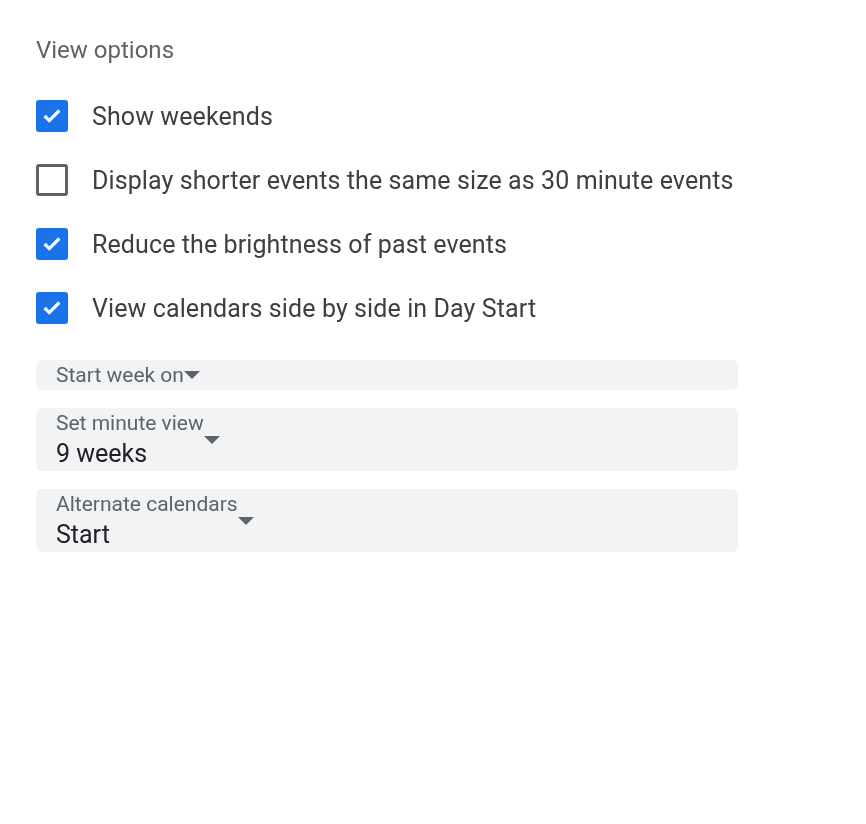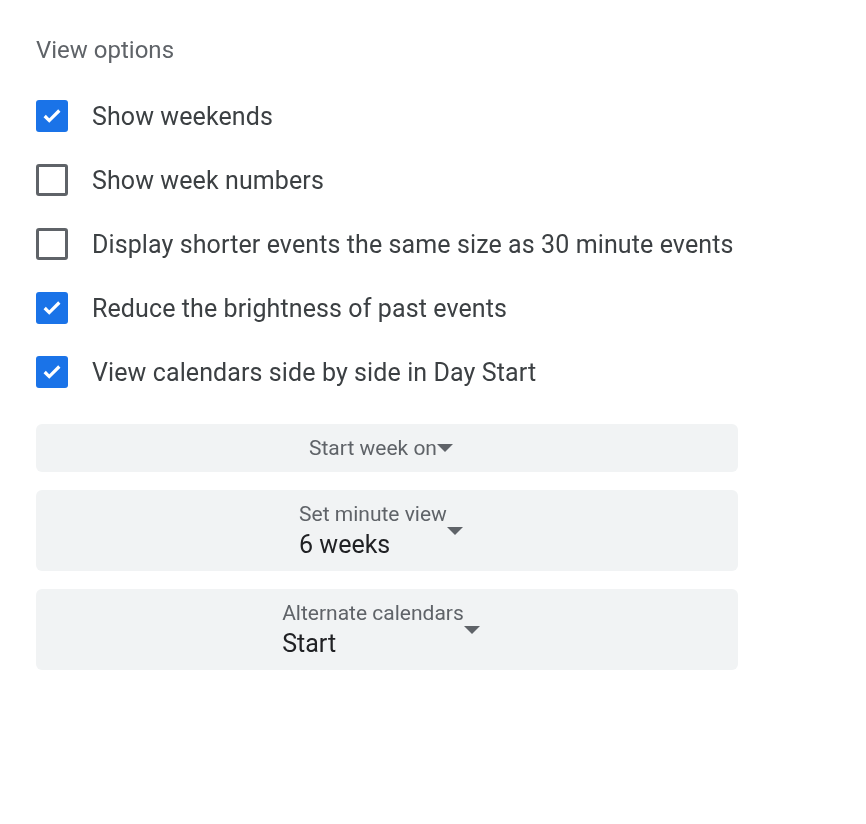--- a/index.html
+++ b/index.html
@@ -58,24 +58,24 @@
       letter-spacing: 0.1px;
     }
     .dropdown-list {
       display: flex;
       flex-direction: column;
       gap: 18px;
     }
     .dropdown {
       background: #f1f3f4;
       border-radius: 6px;
-      padding: 12px 20px;
+      padding: 3px 20px;
       display: flex;
       align-items: center;
-      justify-content: center;
+      justify-content: flex-start;
       cursor: pointer;
       max-width: 702px;
     }
     .dropdown-text {
       display: flex;
       flex-direction: column;
       gap: 4px;
     }
     .dropdown-label {
       font-size: 21px;
@@ -103,24 +103,20 @@
   <div class="checkbox-row">
     <div class="checkbox checked">
       <svg viewBox="0 0 24 24">
           <path fill="none" stroke="#fff" stroke-width="3.5" d="M4 12l5 5L20 6"></path>
         </svg>
     </div>
     <span class="checkbox-label">Show weekends</span>
   </div>
 
 
-  <div class="checkbox-row">
-    <div class="checkbox unchecked"></div>
-    <span class="checkbox-label">Show week numbers</span>
-  </div>
 
   <div class="checkbox-row">
     <div class="checkbox unchecked"></div>
     <span class="checkbox-label">Display shorter events the same size as 30 minute events</span>
   </div>
 
   <div class="checkbox-row">
     <div class="checkbox checked">
       <svg viewBox="0 0 24 24">
           <path fill="none" stroke="#fff" stroke-width="3.5" d="M4 12l5 5L20 6"></path>
@@ -143,21 +139,21 @@
   <div class="dropdown">
     <div class="dropdown-text">
       <span class="dropdown-label">Start week on</span>
     </div>
     <div class="dropdown-arrow"></div>
   </div>
 
   <div class="dropdown">
     <div class="dropdown-text">
       <span class="dropdown-label">Set minute view</span>
-      <span class="dropdown-value">6 weeks</span>
+      <span class="dropdown-value">9 weeks</span>
     </div>
     <div class="dropdown-arrow"></div>
   </div>
 
   <div class="dropdown">
     <div class="dropdown-text">
       <span class="dropdown-label">Alternate calendars</span>
       <span class="dropdown-value">Start</span>
     </div>
     <div class="dropdown-arrow"></div>

